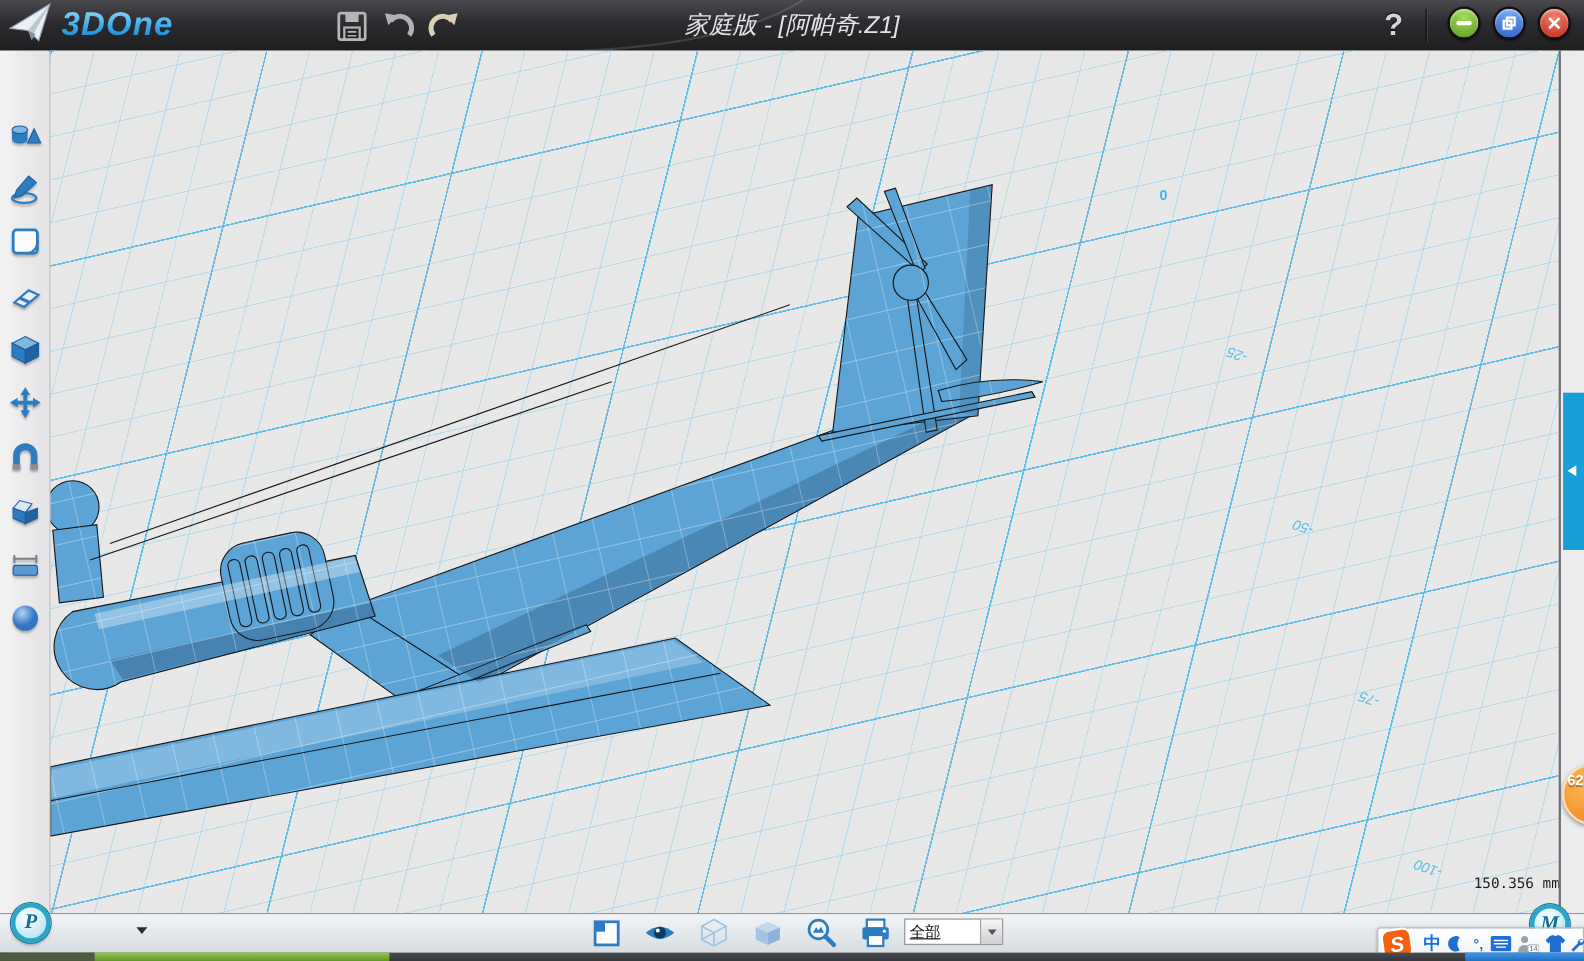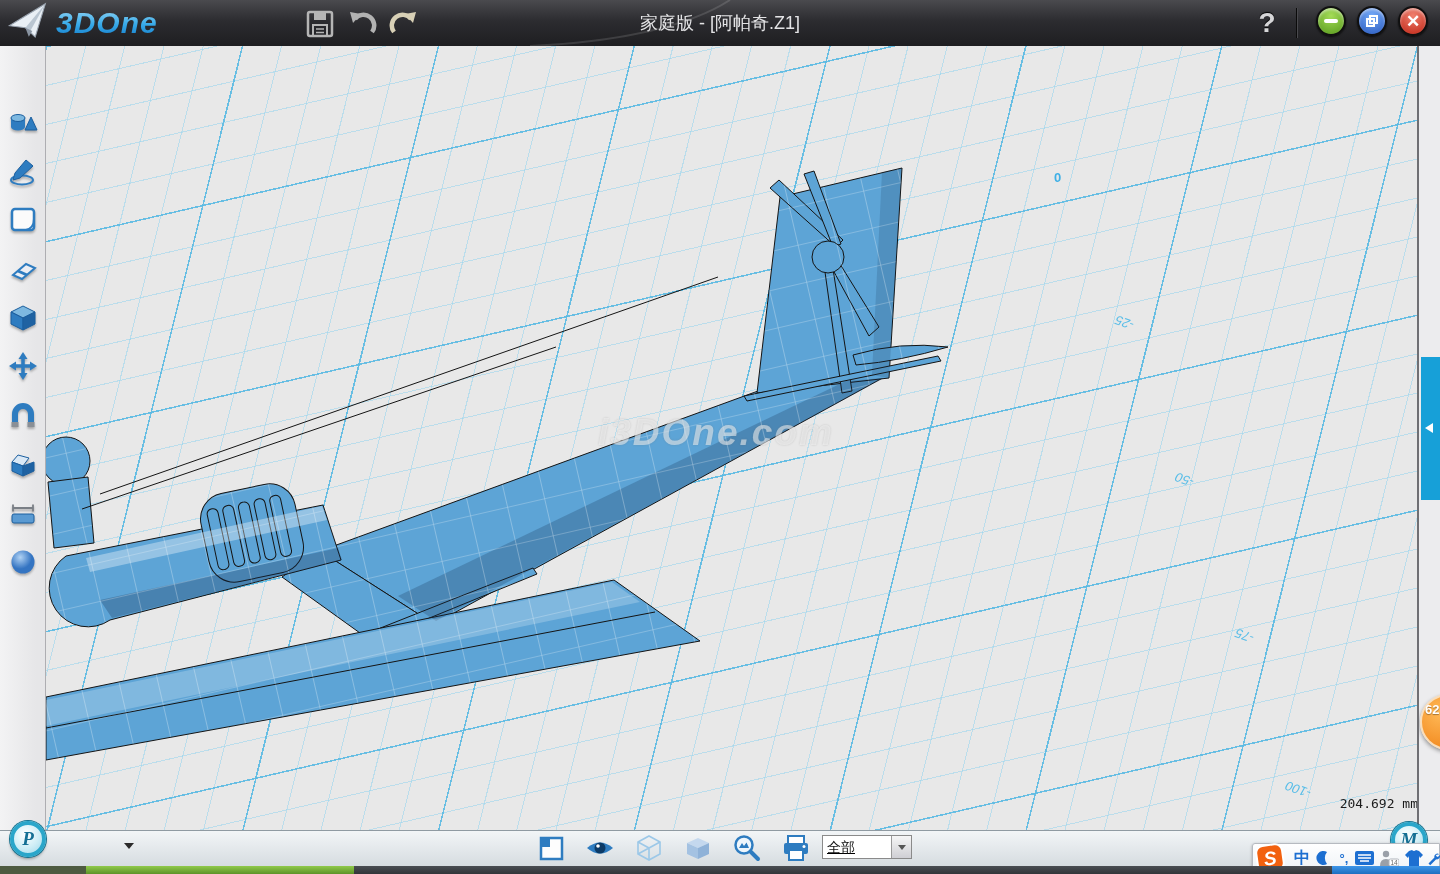--- a/index.html
+++ b/index.html
@@ -13,21 +13,21 @@
     border-bottom:1px solid #0a0a0a;}
   #logo{position:absolute;left:8px;top:4px;display:flex;align-items:center;gap:6px;}
   .logo-text{font:italic 800 30px "Liberation Sans",sans-serif;color:#3fb0ea;letter-spacing:1px;}
   @supports ((-webkit-background-clip:text)){
     .logo-text{background:linear-gradient(180deg,#9fdcf8 0%,#36a9e8 55%,#0f76c6 100%);
       -webkit-background-clip:text;background-clip:text;color:transparent;}
   }
   #swoosh{position:absolute;left:530px;top:0;pointer-events:none;}
   .hdr-btn{position:absolute;top:7px;width:34px;height:34px;display:flex;align-items:center;justify-content:center;cursor:pointer;}
   #title{position:absolute;left:50%;top:0;transform:translateX(-50%);height:46px;line-height:46px;
-    color:#e3e3e5;font-size:18px;white-space:nowrap;}
+    color:#e3e3e5;font-size:22px;white-space:nowrap;font-style:italic;}
   #help{position:absolute;left:1252px;top:4px;width:30px;height:38px;line-height:38px;text-align:center;
     color:#d6d6d8;font-size:28px;font-weight:bold;text-shadow:0 -1px 1px #000;cursor:pointer;}
   #hdr-divider{position:absolute;left:1296px;top:8px;height:30px;width:0;
     border-left:1px solid #0b0b0b;border-right:1px solid #49494d;}
   .win-btn{position:absolute;top:6px;width:30px;height:30px;border-radius:50%;border:2px solid #101010;
     box-shadow:inset 0 2px 3px rgba(255,255,255,.55),0 1px 2px rgba(0,0,0,.7);
     display:flex;align-items:center;justify-content:center;cursor:pointer;box-sizing:border-box;}
   #btn-min{left:1316px;background:radial-gradient(circle at 50% 30%,#a4dc58,#57991c);}
   #btn-restore{left:1357px;background:radial-gradient(circle at 50% 30%,#74aaf8,#2758be);}
   #btn-close{left:1398px;background:radial-gradient(circle at 50% 30%,#f0806e,#bf2415);}
@@ -300,27 +300,26 @@
         <path d="M338,548 L342,560 L112,618 L100,600 Z" fill="rgba(24,54,88,.30)"></path>
         <path d="M322,506 L327,520 L90,572 L86,558 Z" fill="rgba(255,255,255,.35)"></path>
         <path d="M46,700 L612,582 L640,602 L46,726 Z" fill="rgba(255,255,255,.22)"></path>
       </g>
 
       <rect x="46" y="46" width="1371" height="784" fill="url(#wg)" mask="url(#heliMask)"></rect>
     </svg>
   </div>
 
   <div id="overlay">
-    <div id="watermark">i3DOne.com</div>
     <span id="origin-label" class="grid-label" style="left: 1054px; top: 170px;">0</span>
     <span class="grid-label" style="left:1115px;top:315px">-25</span>
     <span class="grid-label" style="left:1175px;top:472px">-50</span>
     <span class="grid-label" style="left:1235px;top:628px">-75</span>
     <span class="grid-label" style="left:1285px;top:782px">-100</span>
-    <div id="measurement">204.692 mm</div>
+    <div id="measurement">150.356 mm</div>
   </div>
 
   <div id="right-strip">
     <div id="panel-tab">
       <i class="arr"></i>
     </div>
     <div id="score-badge">
       <span>62</span>
     </div>
   </div>

